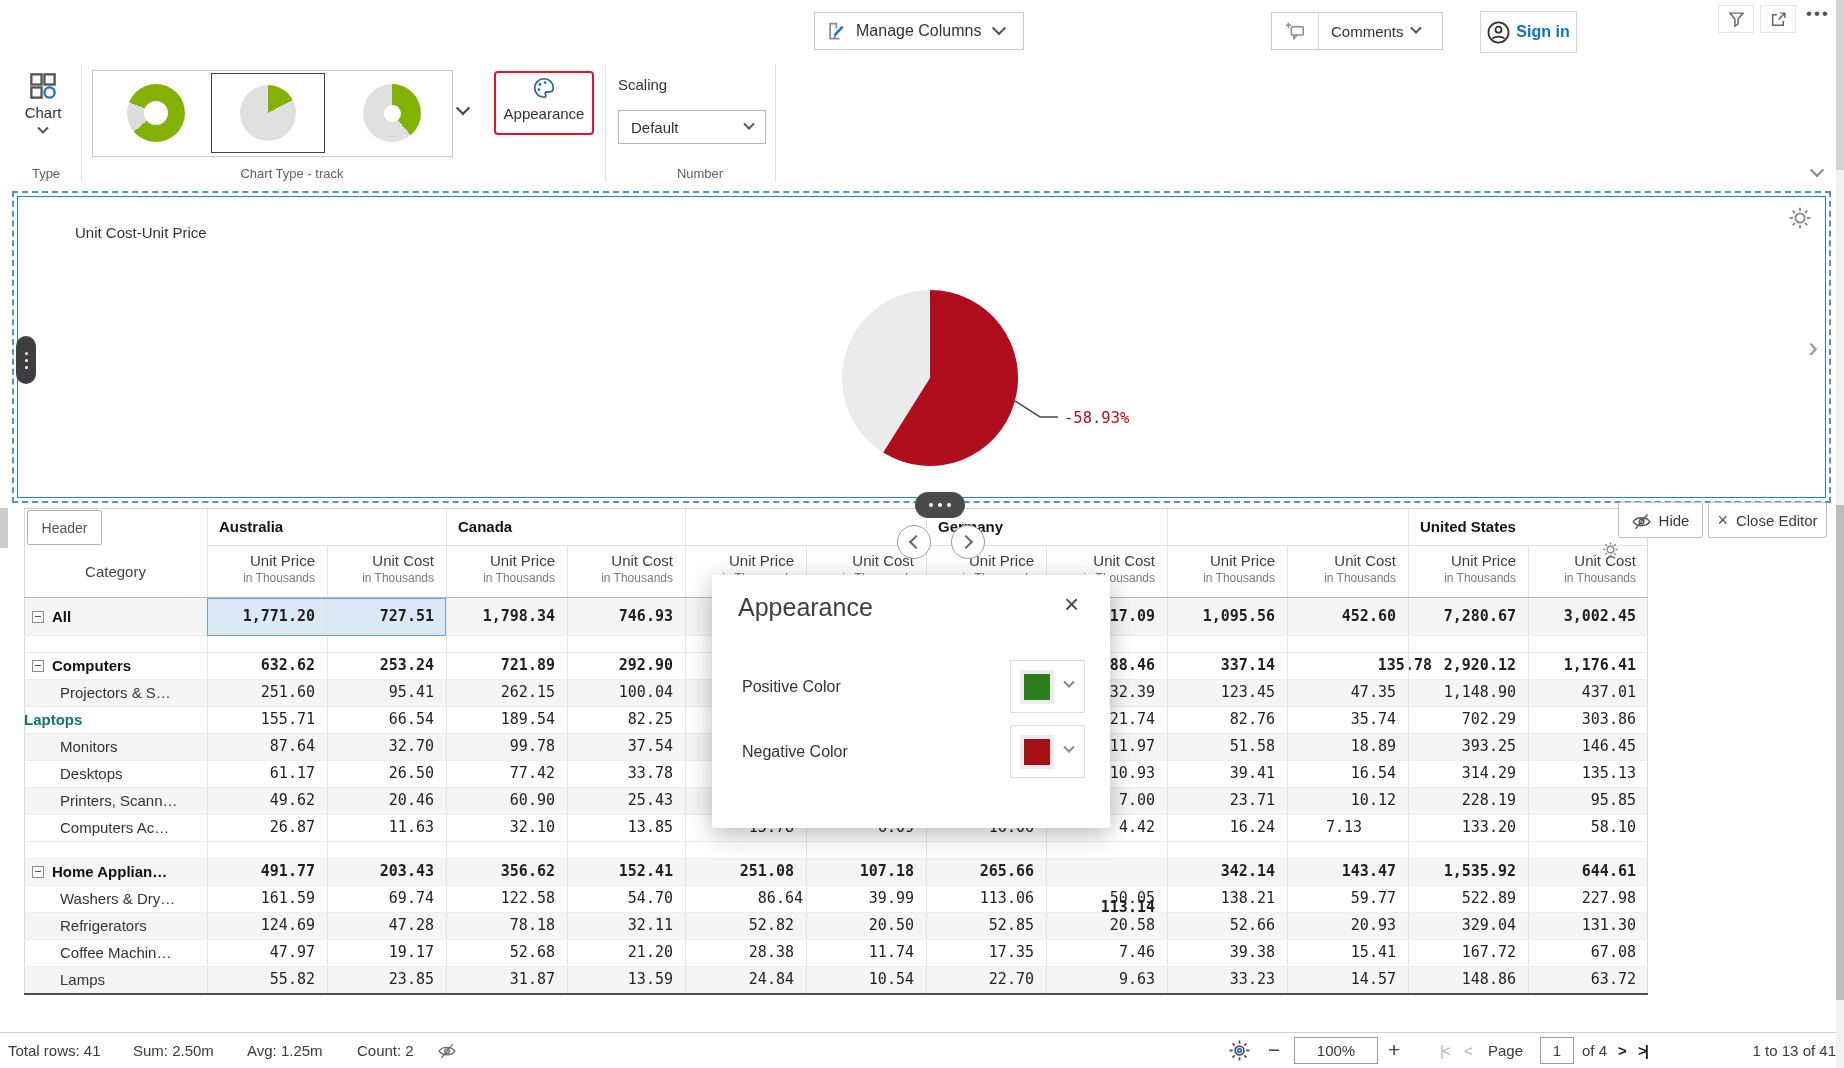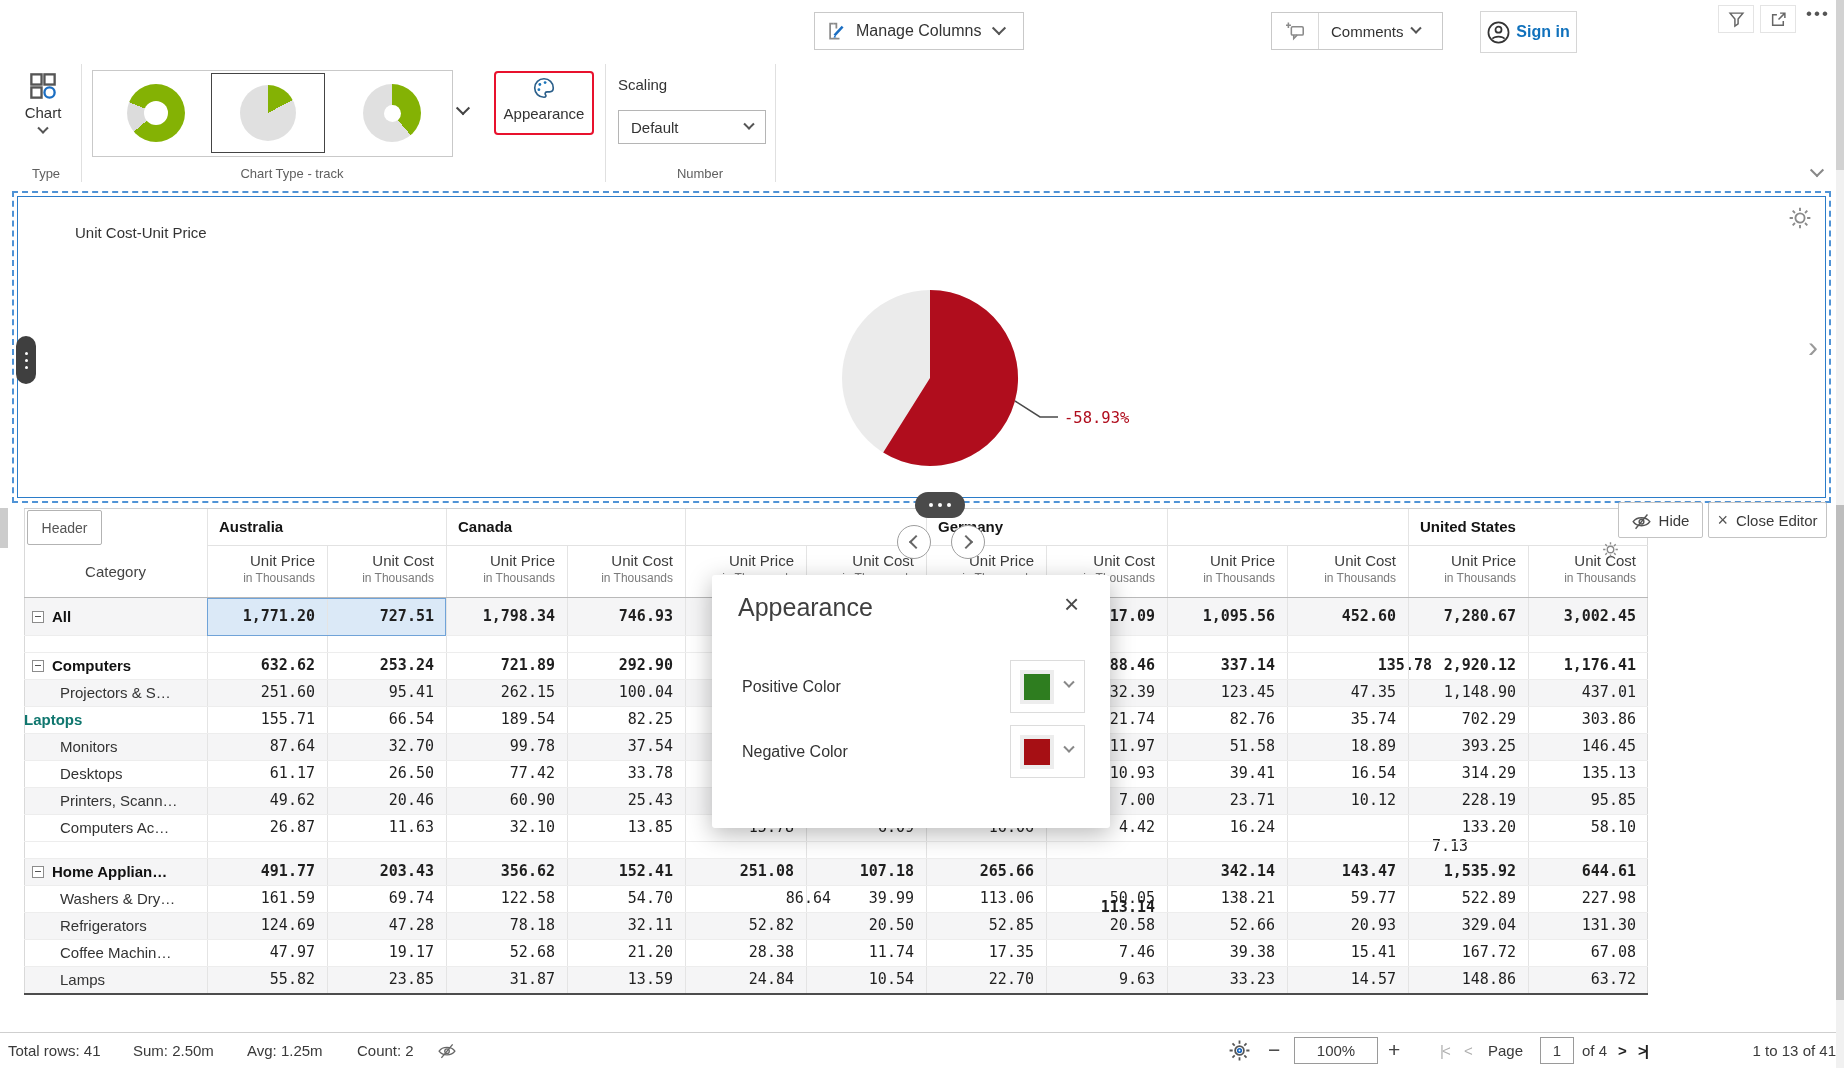--- a/index.html
+++ b/index.html
@@ -305,42 +305,42 @@
       <div class="cell" style="left: 0px; top: 306px; width: 183px; height: 27px; line-height: 27px; color: rgb(51, 51, 51); padding-left: 36px;">Computers Ac…</div>
       <div class="cell num" style="left: 183px; top: 306px; width: 108px; height: 27px; line-height: 27px;">26.87</div>
       <div class="cell num" style="left: 303px; top: 306px; width: 107px; height: 27px; line-height: 27px;">11.63</div>
       <div class="cell num" style="left: 422px; top: 306px; width: 109px; height: 27px; line-height: 27px;">32.10</div>
       <div class="cell num" style="left: 543px; top: 306px; width: 106px; height: 27px; line-height: 27px;">13.85</div>
       <div class="cell num" style="left: 661px; top: 306px; width: 109px; height: 27px; line-height: 27px;">15.78</div>
       <div class="cell num" style="left: 782px; top: 306px; width: 108px; height: 27px; line-height: 27px;">6.09</div>
       <div class="cell num" style="left: 902px; top: 306px; width: 108px; height: 27px; line-height: 27px;">16.06</div>
       <div class="cell num" style="left: 1022px; top: 306px; width: 109px; height: 27px; line-height: 27px;">4.42</div>
       <div class="cell num" style="left: 1143px; top: 306px; width: 108px; height: 27px; line-height: 27px; text-align: right;">16.24</div>
-      <div class="cell num" style="left: 1335px; top: 306px; width: 109px; height: 27px; line-height: 27px; margin-top: 19px;">7.13</div>
+      <div class="cell num" style="left: 1229px; top: 306px; width: 109px; height: 27px; line-height: 27px;">7.13</div>
       <div class="cell num" style="left: 1384px; top: 306px; width: 108px; height: 27px; line-height: 27px;">133.20</div>
       <div class="cell num" style="left: 1504px; top: 306px; width: 108px; height: 27px; line-height: 27px;">58.10</div>
       <div class="cell" style="left: 0px; top: 350px; width: 183px; height: 27px; line-height: 27px; color: rgb(17, 17, 17); font-weight: 700; padding-left: 8px;"><span class="ebox"></span>Home Applian…</div>
       <div class="cell num" style="left: 183px; top: 350px; width: 108px; height: 27px; line-height: 27px; font-weight: 700;">491.77</div>
       <div class="cell num" style="left: 303px; top: 350px; width: 107px; height: 27px; line-height: 27px; font-weight: 700;">203.43</div>
       <div class="cell num" style="left: 422px; top: 350px; width: 109px; height: 27px; line-height: 27px; font-weight: 700;">356.62</div>
       <div class="cell num" style="left: 543px; top: 350px; width: 106px; height: 27px; line-height: 27px; font-weight: 700;">152.41</div>
       <div class="cell num" style="left: 661px; top: 350px; width: 109px; height: 27px; line-height: 27px; font-weight: 700;">251.08</div>
       <div class="cell num" style="left: 782px; top: 350px; width: 108px; height: 27px; line-height: 27px; font-weight: 700;">107.18</div>
       <div class="cell num" style="left: 902px; top: 350px; width: 108px; height: 27px; line-height: 27px; font-weight: 700;">265.66</div>
       <div class="cell num" style="left: 1022px; top: 350px; width: 109px; height: 27px; line-height: 27px; font-weight: 700; margin-top: 36px;">113.14</div>
       <div class="cell num" style="left: 1143px; top: 350px; width: 108px; height: 27px; line-height: 27px; font-weight: 700;">342.14</div>
       <div class="cell num" style="left: 1263px; top: 350px; width: 109px; height: 27px; line-height: 27px; font-weight: 700;">143.47</div>
       <div class="cell num" style="left: 1384px; top: 350px; width: 108px; height: 27px; line-height: 27px; font-weight: 700;">1,535.92</div>
       <div class="cell num" style="left: 1504px; top: 350px; width: 108px; height: 27px; line-height: 27px; font-weight: 700;">644.61</div>
       <div class="cell" style="left: 0px; top: 377px; width: 183px; height: 27px; line-height: 27px; color: rgb(51, 51, 51); padding-left: 36px;">Washers &amp; Dry…</div>
       <div class="cell num" style="left: 183px; top: 377px; width: 108px; height: 27px; line-height: 27px;">161.59</div>
       <div class="cell num" style="left: 303px; top: 377px; width: 107px; height: 27px; line-height: 27px;">69.74</div>
       <div class="cell num" style="left: 422px; top: 377px; width: 109px; height: 27px; line-height: 27px;">122.58</div>
       <div class="cell num" style="left: 543px; top: 377px; width: 106px; height: 27px; line-height: 27px;">54.70</div>
-      <div class="cell num" style="left: 698px; top: 377px; width: 109px; height: 27px; line-height: 27px;">86.64</div>
+      <div class="cell num" style="left: 670px; top: 377px; width: 109px; height: 27px; line-height: 27px;">86.64</div>
       <div class="cell num" style="left: 782px; top: 377px; width: 108px; height: 27px; line-height: 27px;">39.99</div>
       <div class="cell num" style="left: 902px; top: 377px; width: 108px; height: 27px; line-height: 27px;">113.06</div>
       <div class="cell num" style="left: 1022px; top: 377px; width: 109px; height: 27px; line-height: 27px;">50.05</div>
       <div class="cell num" style="left: 1143px; top: 377px; width: 108px; height: 27px; line-height: 27px;">138.21</div>
       <div class="cell num" style="left: 1263px; top: 377px; width: 109px; height: 27px; line-height: 27px;">59.77</div>
       <div class="cell num" style="left: 1384px; top: 377px; width: 108px; height: 27px; line-height: 27px;">522.89</div>
       <div class="cell num" style="left: 1504px; top: 377px; width: 108px; height: 27px; line-height: 27px;">227.98</div>
       <div class="cell" style="left: 0px; top: 404px; width: 183px; height: 27px; line-height: 27px; color: rgb(51, 51, 51); padding-left: 36px;">Refrigerators</div>
       <div class="cell num" style="left: 183px; top: 404px; width: 108px; height: 27px; line-height: 27px;">124.69</div>
       <div class="cell num" style="left: 303px; top: 404px; width: 107px; height: 27px; line-height: 27px;">47.28</div>

